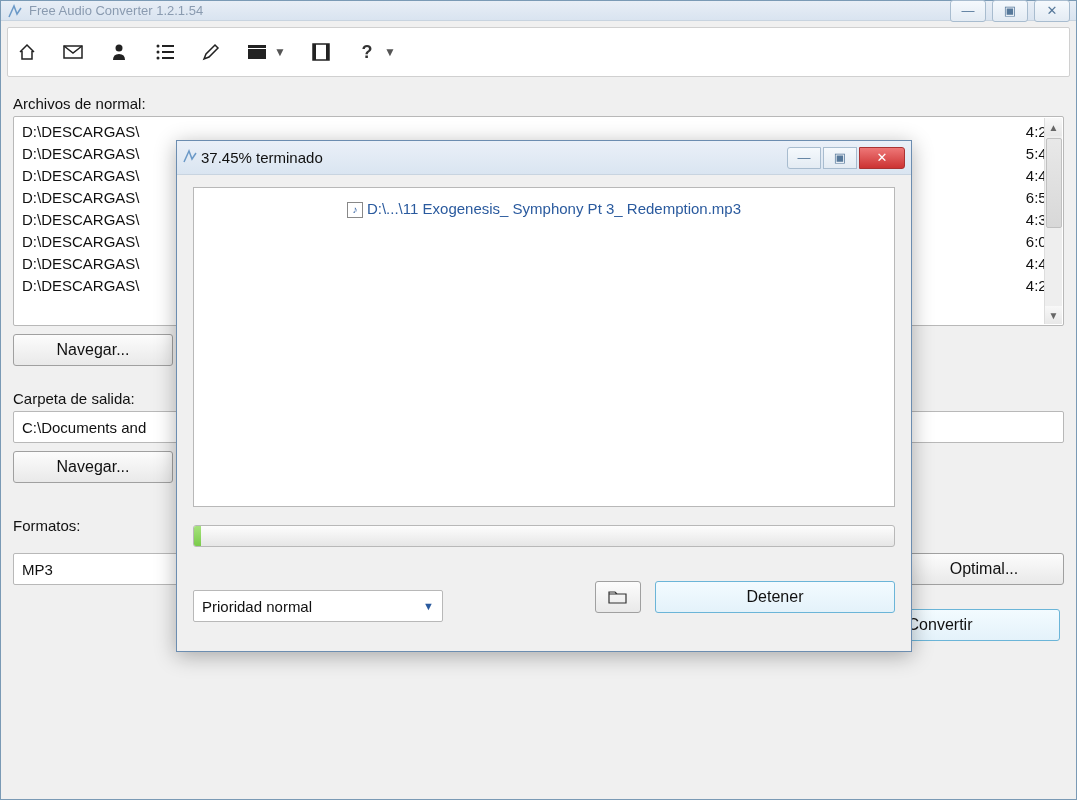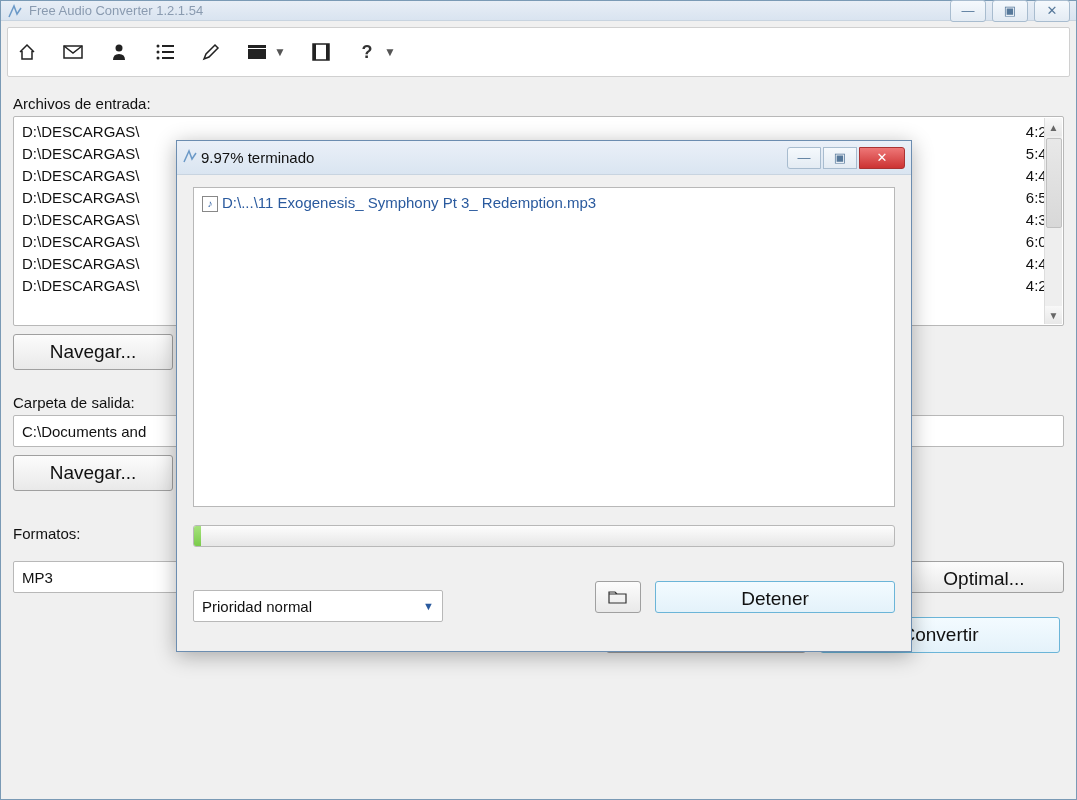--- a/index.html
+++ b/index.html
@@ -19,38 +19,38 @@
 .tb-drop { font-size:12px; color:#555; }
 
 .content { padding:6px 12px; }
 .label { font-size:15px; color:#111; margin:6px 0 4px; }
 .listbox { background:#fff; border:1px solid #b8b8b8; border-radius:2px; height:210px; position:relative; overflow:hidden; padding:4px 8px; }
 .file-row { display:flex; justify-content:space-between; font-size:15px; color:#111; line-height:22px; white-space:nowrap; }
 .file-row span:first-child { overflow:hidden; }
 .scrollbar { position:absolute; right:1px; top:1px; bottom:1px; width:18px; background:#eee; border-left:1px solid #ddd; display:flex; flex-direction:column; align-items:center; }
 .sb-btn { height:18px; width:100%; background:linear-gradient(#f8f8f8,#e8e8e8); display:flex; align-items:center; justify-content:center; font-size:10px; color:#666; cursor:pointer; }
 .sb-thumb { position:absolute; top:20px; width:16px; height:90px; background:linear-gradient(#e8e8e8,#d8d8d8); border:1px solid #c0c0c0; border-radius:2px; }
-.btn { background:linear-gradient(#fcfcfc,#e9e9e9); border:1px solid #a0a0a0; border-radius:3px; padding:6px 20px; font-size:19px; color:#111; cursor:pointer; }
+.btn { background:linear-gradient(#fcfcfc,#e9e9e9); border:1px solid #a0a0a0; border-radius:3px; padding:6px 20px; font-size:16px; color:#111; cursor:pointer; }
 .btn.primary { border:1px solid #6bb5d8; background:linear-gradient(#f3fbff,#e4f2fa); }
 .btn-row { display:flex; gap:10px; margin-top:8px; }
 .input { background:#fff; border:1px solid #b8b8b8; border-radius:2px; height:32px; padding:4px 8px; font-size:15px; color:#111; width:100%; }
 .select { background:#fff; border:1px solid #b8b8b8; border-radius:2px; height:32px; padding:4px 8px; font-size:15px; color:#111; display:flex; align-items:center; justify-content:space-between; cursor:pointer;margin-top:19px; }
 .select .arrow { color:#2a5a9e; font-size:11px; }
 .formats-row { display:flex; gap:12px; align-items:flex-end; }
 .bottom-row { display:flex; justify-content:flex-end; gap:14px; margin-top:24px; padding-right:4px; }
 
 .dialog { position:absolute; left:176px; top:140px; width:736px; height:512px; background:#f0f0f0; border:1px solid #6c8db0; box-shadow:0 4px 20px rgba(0,0,0,0.3); }
 .dlg-titlebar { height:34px; background:linear-gradient(#eaf0f8,#dae5f1); display:flex; align-items:center; padding:0 6px; border-bottom:1px solid #c8d4e0; }
 .dlg-titlebar .title { font-size:15px; color:#111; flex:1; margin-left:4px; }
 .dlg-winbtns { display:flex; }
 .dlg-wb { width:34px; height:22px; border:1px solid #a8bccf; background:linear-gradient(#f5f9fd,#e3ebf3); display:flex; align-items:center; justify-content:center; color:#56789a; font-size:13px; margin-left:2px; cursor:pointer; }
 .dlg-wb.min { border-radius:3px 0 0 3px; }
 .dlg-wb.close { background:linear-gradient(#e77,#c33); color:white; border-color:#a33; border-radius:0 3px 3px 0; width:46px; }
 .dlg-body { padding:12px 16px; }
-.dlg-text { background:#fff; border:1px solid #b8b8b8; height:320px; padding:4px 8px; font-size:15px; color:#2a5a9e; line-height:22px; }
+.dlg-text { background:#fff; border:1px solid #b8b8b8; height:320px; padding:10px 8px; font-size:15px; color:#2a5a9e; line-height:22px;text-align:center; }
 .dlg-text .file-icon { width:16px; height:16px; display:inline-flex; vertical-align:middle; margin-right:4px; border:1px solid #888; background:#fff; align-items:center; justify-content:center; font-size:10px; }
 .progress { margin-top:18px; height:22px; background:linear-gradient(#fdfdfd,#e6e6e6); border:1px solid #b8b8b8; border-radius:3px; position:relative; overflow:hidden; }
 .progress .fill { position:absolute; left:0; top:0; bottom:0; width:1%; background:linear-gradient(#a6e27d,#7acb4a); }
 .dlg-bottom { display:flex; align-items:center; gap:14px; margin-top:24px; }
 .dlg-bottom .select { width:250px; }
 .spacer { flex:1; }
 .folder-btn { width:46px; height:32px; background:linear-gradient(#fcfcfc,#e9e9e9); border:1px solid #a0a0a0; border-radius:3px; display:flex; align-items:center; justify-content:center; font-size:17px; cursor:pointer; }
 </style>
 </head>
 <body>
@@ -119,21 +119,21 @@
           <rect x="14" y="1" width="3" height="16" fill="#222"></rect>
         </svg>
       </span>
     <div class="tb-group">
       <span class="tb-icon" style="font-weight:bold;">?</span>
       <span class="tb-drop">▼</span>
     </div>
   </div>
 
   <div class="content">
-    <div class="label">Archivos de entrada:</div>
+    <div class="label">Archivos de normal:</div>
     <div class="listbox">
       <div class="file-row">
           <span>D:\DESCARGAS\</span>
           <span>4:25</span>
         </div>
       <div class="file-row">
           <span>D:\DESCARGAS\</span>
           <span>5:48</span>
         </div>
       <div class="file-row">
@@ -200,21 +200,21 @@
   </div>
 </div>
 
 <div class="dialog">
   <div class="dlg-titlebar">
     <span class="app-icon">
       <svg width="14" height="14" viewBox="0 0 14 14">
           <path d="M1 13 L6 2 L9 10 L13 4" stroke="#6b99c7" stroke-width="1.5" fill="none"></path>
         </svg>
     </span>
-    <span class="title">9.97% terminado</span>
+    <span class="title">37.45% terminado</span>
     <div class="dlg-winbtns">
       <div class="dlg-wb min">—</div>
       <div class="dlg-wb">▣</div>
       <div class="dlg-wb close">✕</div>
     </div>
   </div>
   <div class="dlg-body">
     <div class="dlg-text">
       <div><span class="file-icon">♪</span><span>D:\...\11 Exogenesis_ Symphony Pt 3_ Redemption.mp3</span></div>
     </div>

